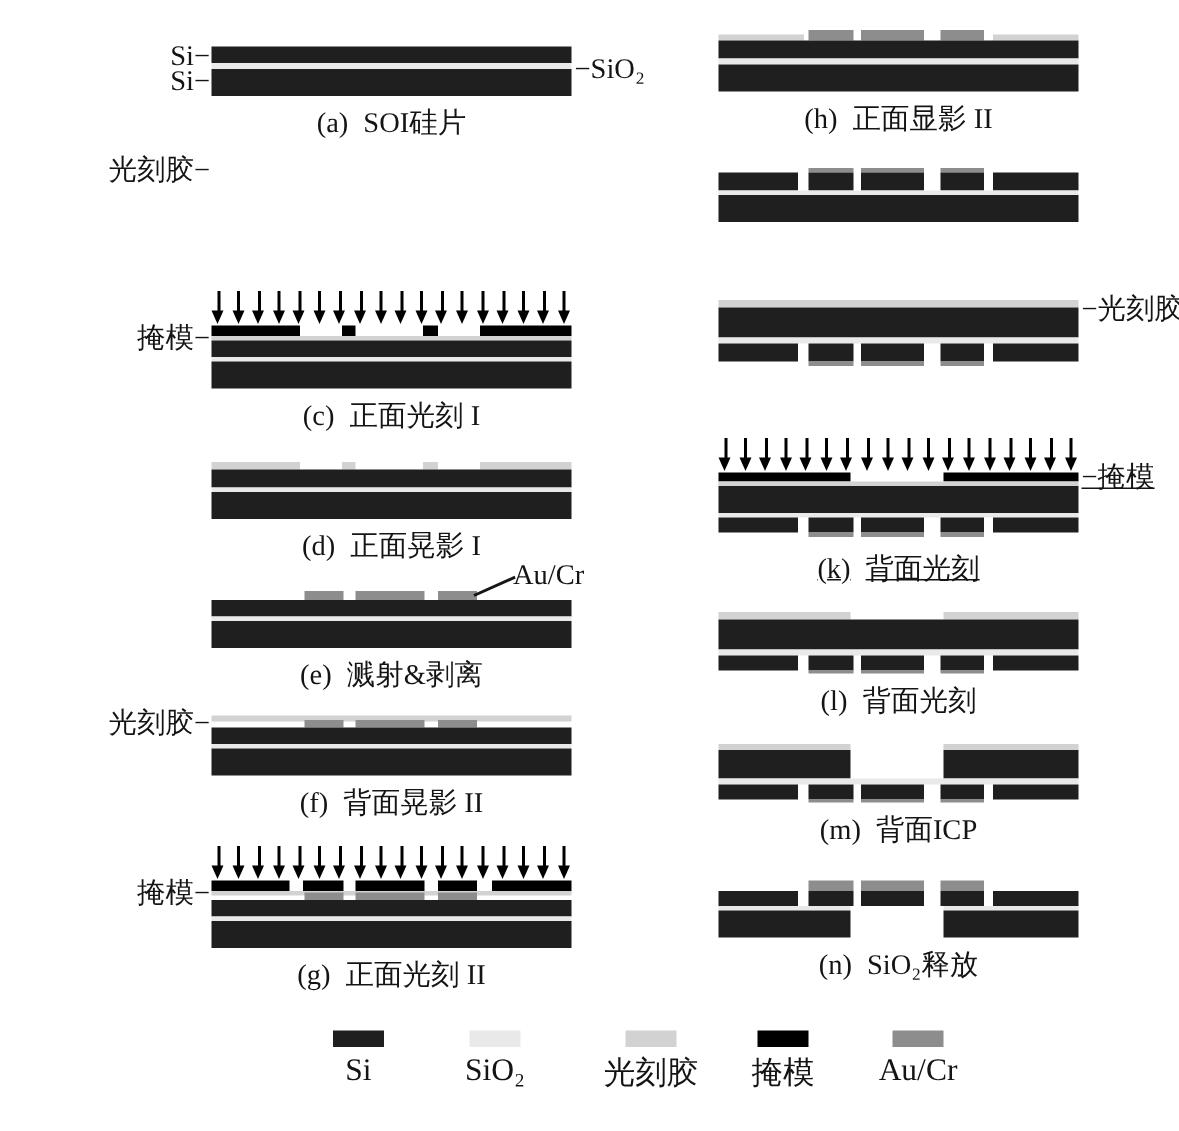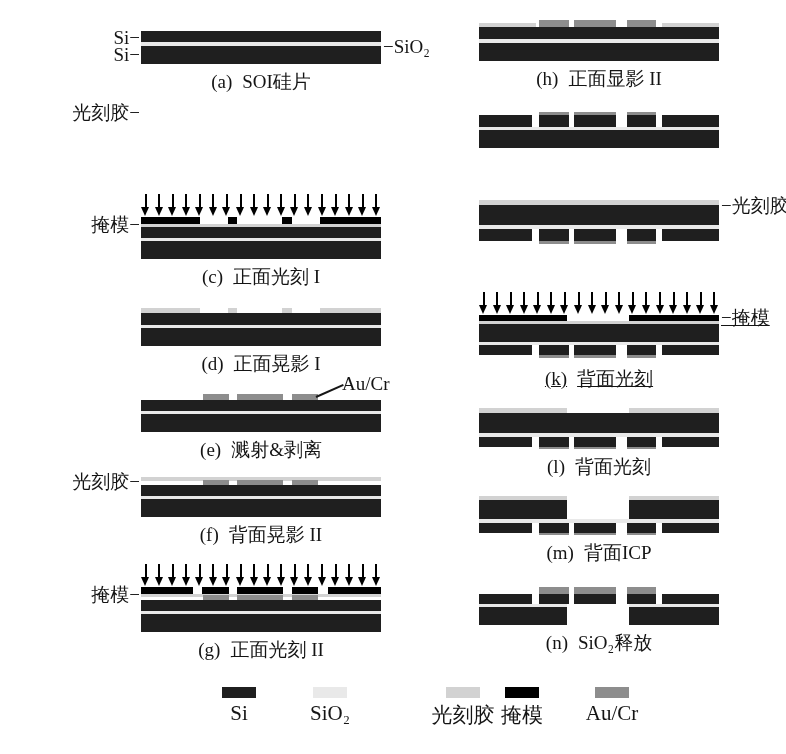--- a/index.html
+++ b/index.html
@@ -375,21 +375,21 @@
     <div class="annot" style="left: 721px; top: 305px; text-decoration: underline;">−掩模</div>
     <div style="position: absolute; left: 0px; top: 0px;">
       <div class="legend-item" style="left: 202px; top: 687px; width: 74px;">
         <div class="swatch" style="background: rgb(31, 31, 31);"></div>
         <div class="legend-label">Si</div>
       </div>
       <div class="legend-item" style="left: 293px; top: 687px; width: 74px;">
         <div class="swatch" style="background: rgb(233, 233, 233);"></div>
         <div class="legend-label">SiO₂</div>
       </div>
-      <div class="legend-item" style="left: 397px; top: 687px; width: 74px; margin-left: 29px;">
+      <div class="legend-item" style="left: 397px; top: 687px; width: 74px;">
         <div class="swatch" style="background: rgb(210, 210, 210);"></div>
         <div class="legend-label">光刻胶</div>
       </div>
       <div class="legend-item" style="left: 485px; top: 687px; width: 74px;">
         <div class="swatch" style="background: rgb(0, 0, 0);"></div>
         <div class="legend-label">掩模</div>
       </div>
       <div class="legend-item" style="left: 575px; top: 687px; width: 74px;">
         <div class="swatch" style="background: rgb(141, 141, 141);"></div>
         <div class="legend-label">Au/Cr</div>

